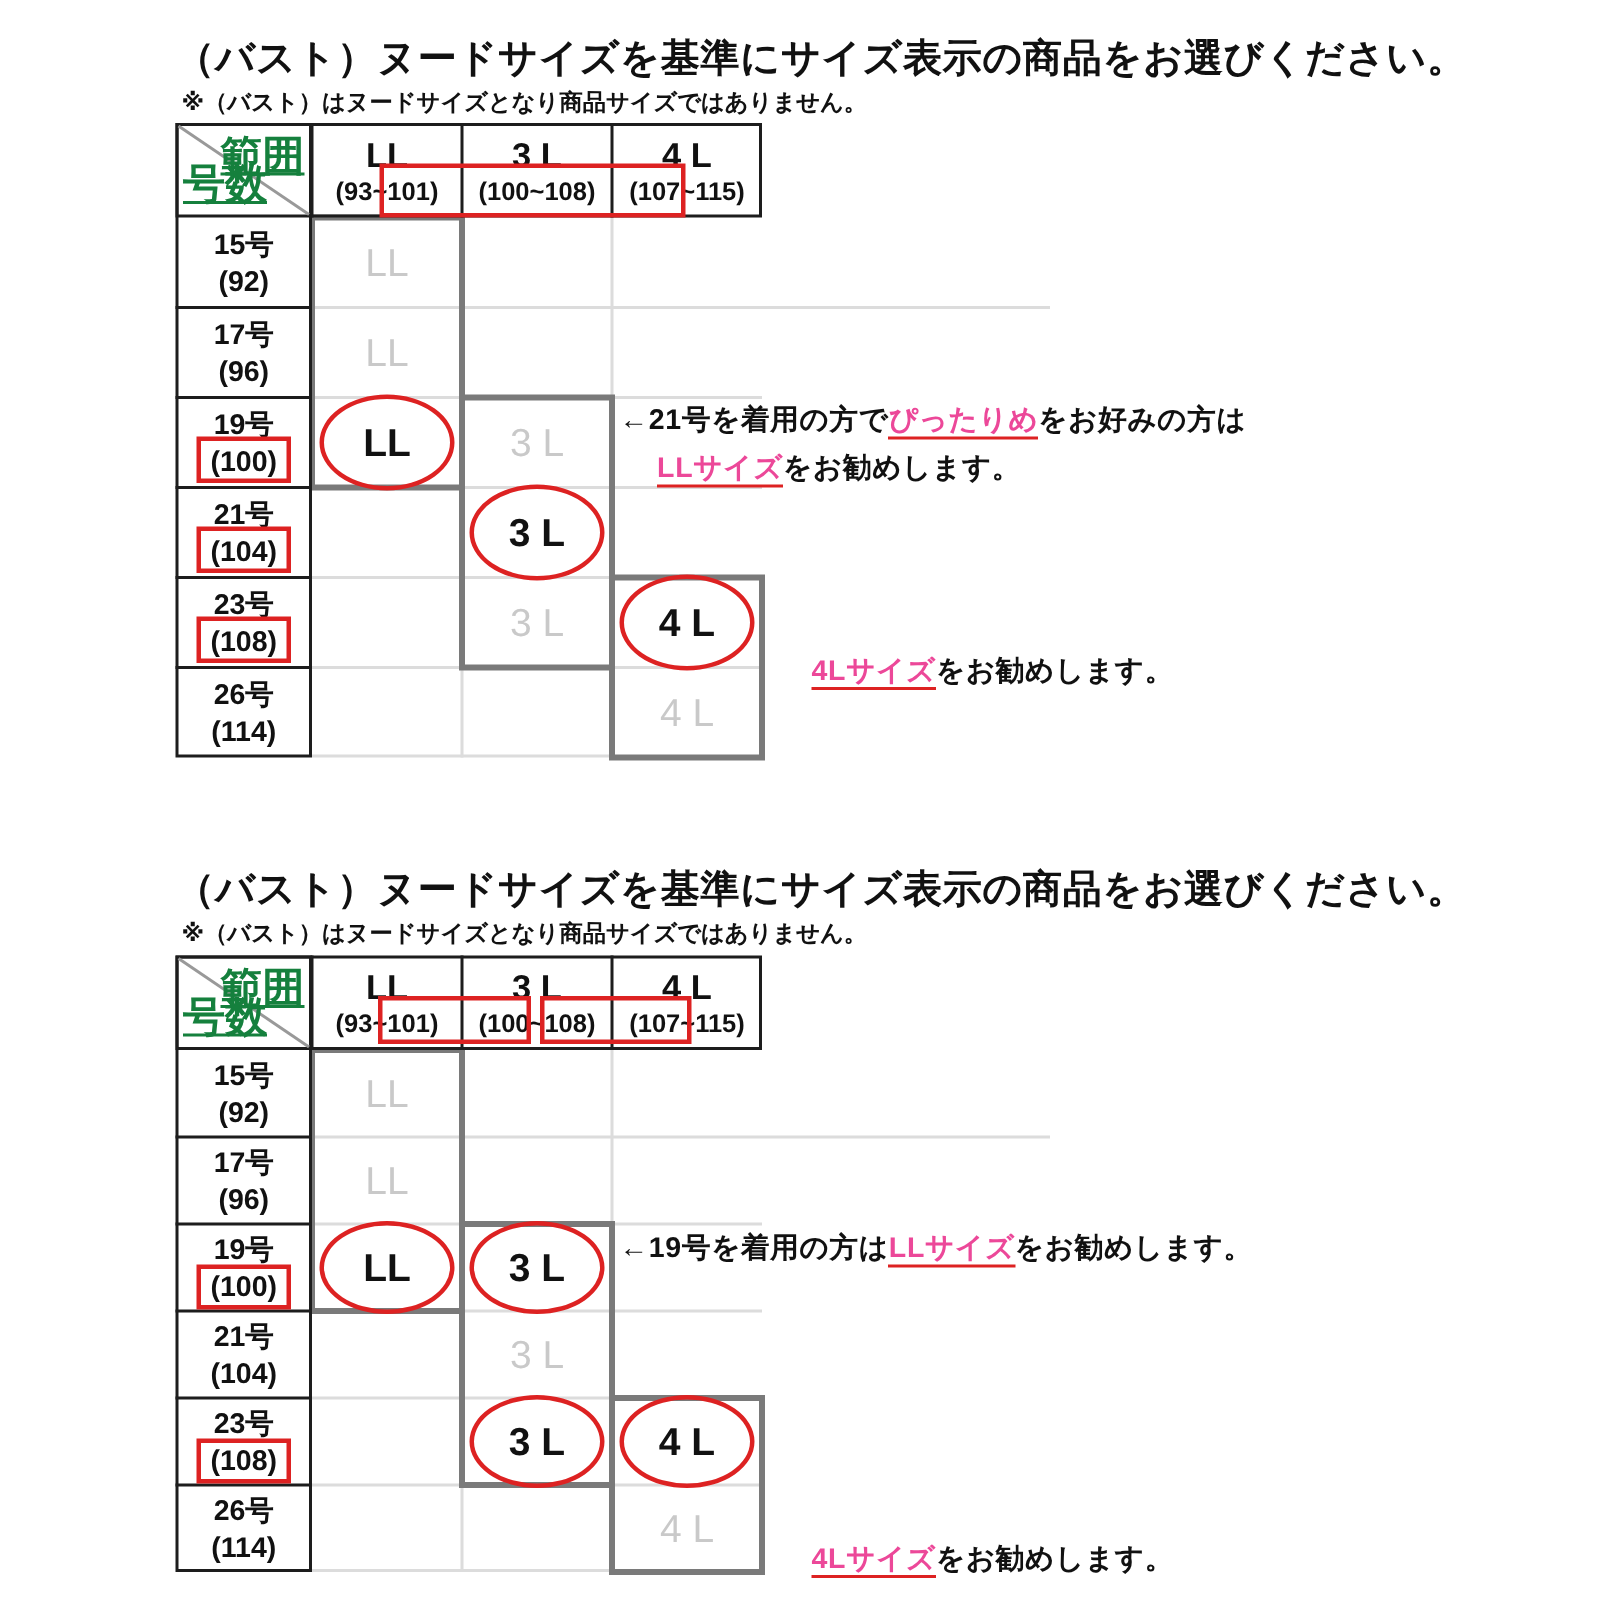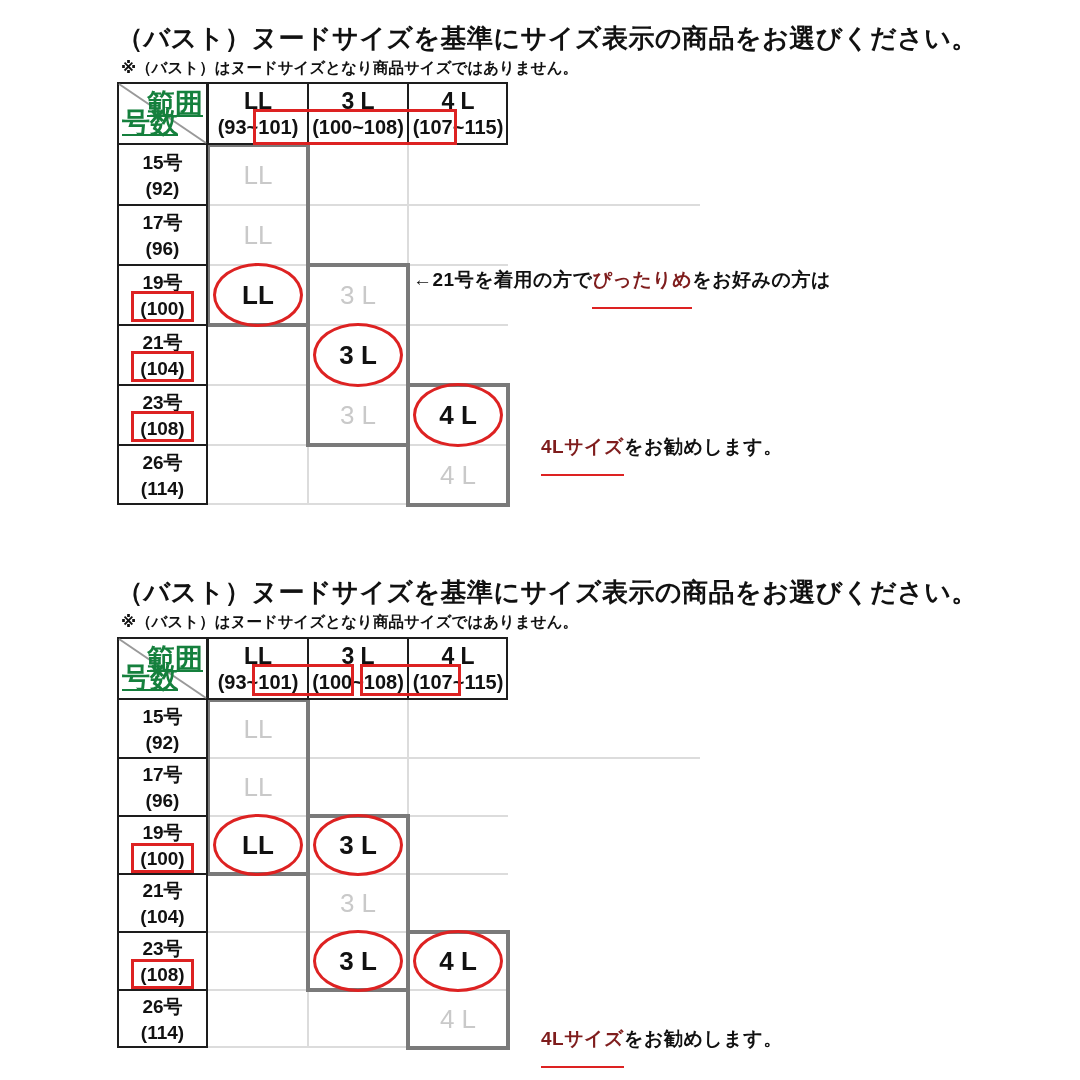--- a/index.html
+++ b/index.html
@@ -14,24 +14,24 @@
   .faint{background:#dcdcdc;}
   .gbox{border:4px solid #7a7a7a;}
   .redrect{border:3px solid #dd2222;}
   .ellipse{border:3.5px solid #dd2222;border-radius:50%;}
   .csize{width:100px;text-align:center;font-size:26px;white-space:nowrap;}
   .faded{color:#c9c9c9;font-weight:400;}
   .active{color:#111;font-weight:700;}
   .rowcell{width:91px;display:flex;flex-direction:column;align-items:center;justify-content:center;gap:2px;font-size:19px;font-weight:600;color:#111;}
   .headcell{width:100px;height:63px;display:flex;flex-direction:column;align-items:center;justify-content:center;gap:1px;}
   .hname{font-size:23px;font-weight:600;color:#111;}
-  .hrange{font-size:20px;font-weight:600;color:#111;white-space:nowrap;}
+  .hrange{font-size:17px;font-weight:600;color:#111;white-space:nowrap;}
   .corner{font-size:28px;font-weight:700;color:#15803d;text-decoration:underline;}
   .ann{font-size:19px;font-weight:600;color:#111;white-space:nowrap;letter-spacing:0.5px;}
-  .rd{color:#7f1d1d;border-bottom:2.5px solid #dd2222;padding-bottom:17px;}
+  .rd{color:#ec4899;border-bottom:2.5px solid #dd2222;padding-bottom:0;}
 </style>
 </head>
 <body>
 
 <div class="sheet">
 
   <div class="ttl" style="left:117px;top:21px;">（バスト）ヌードサイズを基準にサイズ表示の商品をお選びください。</div>
   <div class="note" style="left:121px;top:58px;">※（バスト）はヌードサイズとなり商品サイズではありません。</div>
 
   <div class="faint" style="left:307px;top:145px;width:2px;height:360px;"></div>
@@ -119,20 +119,23 @@
   <div class="csize active" style="left:408px;top:385px;height:60px;line-height:60px;">4 L</div>
   <div class="csize faded" style="left:408px;top:445px;height:60px;line-height:60px;">4 L</div>
 
   <div class="ellipse" style="left:213px;top:263px;width:90px;height:64px;"></div>
   <div class="ellipse" style="left:313px;top:323px;width:90px;height:64px;"></div>
   <div class="ellipse" style="left:413px;top:383px;width:90px;height:64px;"></div>
 
   <div class="ann" style="left:413px;top:267px;">
     <span>←21号を着用の方で</span><span class="rd">ぴったりめ</span><span>をお好みの方は</span>
   </div>
+  <div class="ann" style="left:438px;top:299px;">
+    <span class="rd">LLサイズ</span><span>をお勧めします。</span>
+  </div>
   <div class="ann" style="left:541px;top:434px;">
     <span class="rd">4Lサイズ</span><span>をお勧めします。</span>
   </div>
 
   <div class="ttl" style="left:117px;top:575px;">（バスト）ヌードサイズを基準にサイズ表示の商品をお選びください。</div>
   <div class="note" style="left:121px;top:612px;">※（バスト）はヌードサイズとなり商品サイズではありません。</div>
 
   <div class="faint" style="left:307px;top:700px;width:2px;height:348px;"></div>
   <div class="faint" style="left:407px;top:700px;width:2px;height:348px;"></div>
   <div class="faint" style="left:208px;top:757px;width:492px;height:2px;"></div>
@@ -216,17 +219,20 @@
   <div class="csize faded" style="left:308px;top:874px;height:58px;line-height:58px;">3 L</div>
   <div class="csize active" style="left:308px;top:932px;height:58px;line-height:58px;">3 L</div>
   <div class="csize active" style="left:408px;top:932px;height:58px;line-height:58px;">4 L</div>
   <div class="csize faded" style="left:408px;top:990px;height:58px;line-height:58px;">4 L</div>
 
   <div class="ellipse" style="left:213px;top:814px;width:90px;height:62px;"></div>
   <div class="ellipse" style="left:313px;top:814px;width:90px;height:62px;"></div>
   <div class="ellipse" style="left:313px;top:930px;width:90px;height:62px;"></div>
   <div class="ellipse" style="left:413px;top:930px;width:90px;height:62px;"></div>
 
+  <div class="ann" style="left:413px;top:819px;">
+    <span>←19号を着用の方は</span><span class="rd">LLサイズ</span><span>をお勧めします。</span>
+  </div>
   <div class="ann" style="left:541px;top:1026px;">
     <span class="rd">4Lサイズ</span><span>をお勧めします。</span>
   </div>
 
 </div>
 
 </body></html>

